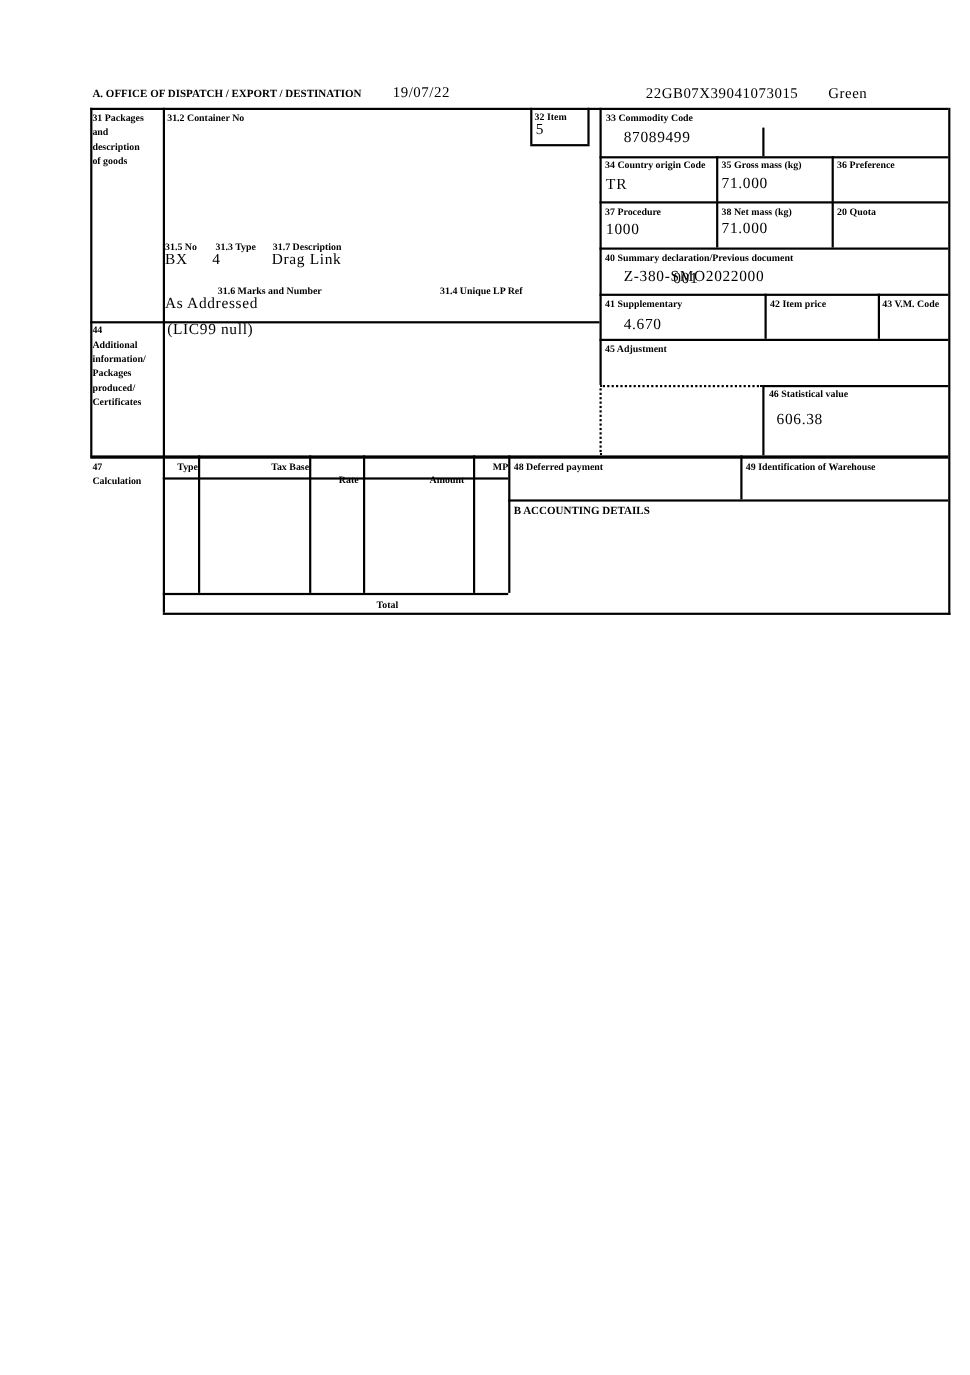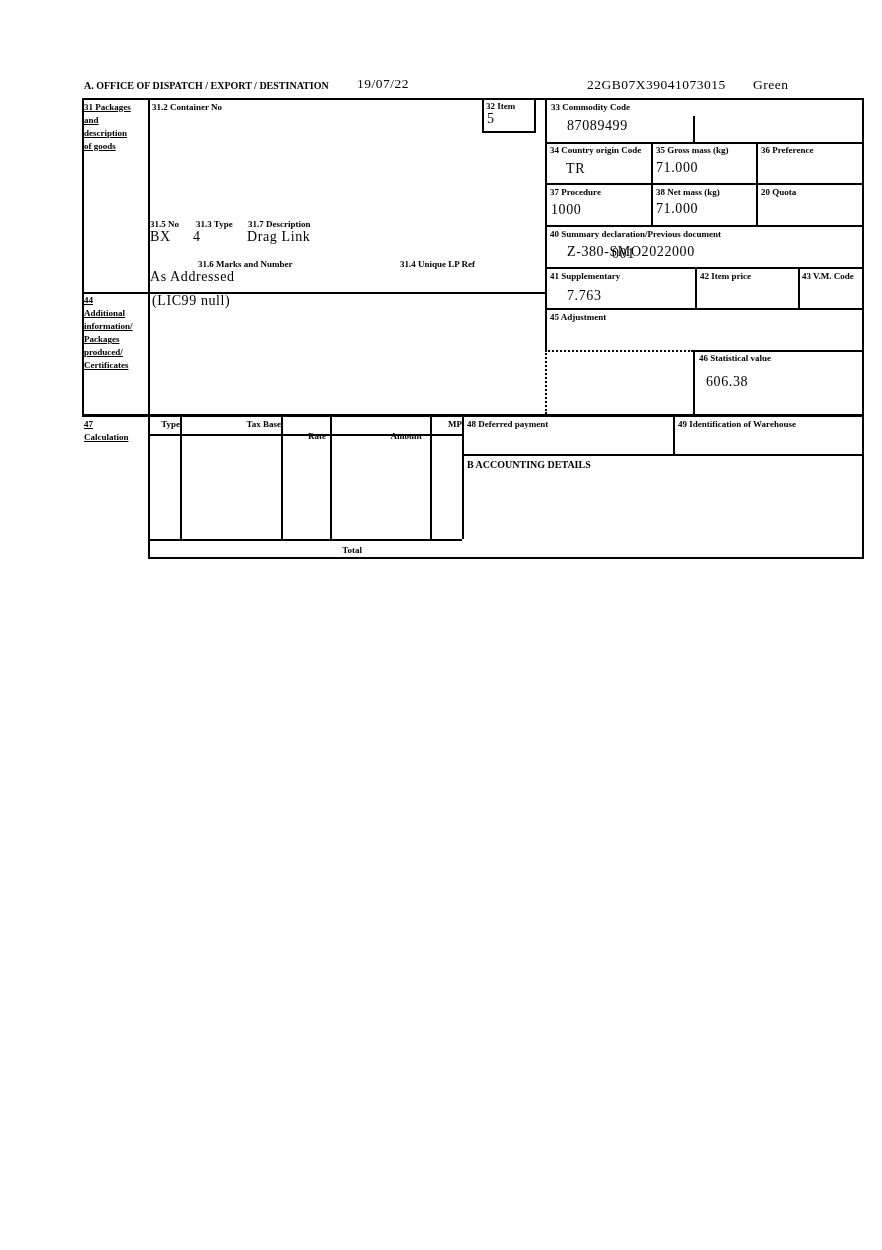--- a/index.html
+++ b/index.html
@@ -7,21 +7,21 @@
     position:relative; width:882px; height:1250px; background:#fff;
     font-family:"Liberation Serif", serif; color:#000; overflow:hidden;
   }
   .ln { position:absolute; }
   .hl { border-top:2px solid #000; height:0; }
   .hl3 { border-top:3px solid #000; height:0; }
   .vl { border-left:2px solid #000; width:0; }
   .hdot { border-top:2px dotted #000; height:0; }
   .vdot { border-left:2px dotted #000; width:0; }
   .lbl { position:absolute; font-weight:bold; font-size:9px; line-height:11px; white-space:nowrap; }
-  .blk { position:absolute; font-weight:bold; font-size:9px; line-height:13px; white-space:nowrap;text-decoration:underline; }
+  .blk { position:absolute; font-weight:bold; font-size:9px; line-height:13px; white-space:nowrap; }
   .val { position:absolute; font-size:14px; line-height:15px; letter-spacing:0.6px; white-space:nowrap; }
   .hdrsmall { position:absolute; font-weight:bold; font-size:10px; white-space:nowrap; }
   .hdrval { position:absolute; font-size:13.5px; letter-spacing:0.5px; white-space:nowrap; }
   .cell { position:absolute; font-weight:bold; font-size:9px; line-height:11px; }
   .tc { text-align:right; }
   .tr { text-align:right;margin-top:12px; }
 </style>
 </head>
 <body>
 
@@ -101,37 +101,37 @@
   <div class="lbl" style="left:400px; top:259px;">31.4 Unique LP Ref</div>
   <div class="val" style="left:150px; top:269px;">As Addressed</div>
 
   <div class="lbl" style="left:486px; top:101px;">32 Item</div>
   <div class="val" style="left:487px; top:111px;">5</div>
 
   <div class="lbl" style="left:551px; top:102px;">33 Commodity Code</div>
   <div class="val" style="left:567px; top:118px;">87089499</div>
 
   <div class="lbl" style="left:550px; top:145px;">34 Country origin Code</div>
-  <div class="val" style="left:566px; top:161px;">TR</div>
+  <div class="val" style="left:551px; top:161px;">TR</div>
   <div class="lbl" style="left:656px; top:145px;">35 Gross mass (kg)</div>
   <div class="val" style="left:656px; top:160px;">71.000</div>
   <div class="lbl" style="left:761px; top:145px;">36 Preference</div>
 
   <div class="lbl" style="left:550px; top:187px;">37 Procedure</div>
   <div class="val" style="left:551px; top:202px;">1000</div>
   <div class="val" style="left:612px; top:202px;margin-top:44px;">001</div>
   <div class="lbl" style="left:656px; top:187px;">38 Net mass (kg)</div>
   <div class="val" style="left:656px; top:201px;">71.000</div>
   <div class="lbl" style="left:761px; top:187px;">20 Quota</div>
 
   <div class="lbl" style="left:550px; top:229px;">40 Summary declaration/Previous document</div>
   <div class="val" style="left:567px; top:244px;">Z-380-SMO2022000</div>
 
   <div class="lbl" style="left:550px; top:271px;">41 Supplementary</div>
-  <div class="val" style="left:567px; top:288px;">7.763</div>
+  <div class="val" style="left:567px; top:288px;">4.670</div>
   <div class="lbl" style="left:700px; top:271px;">42 Item price</div>
   <div class="lbl" style="left:802px; top:271px;">43 V.M. Code</div>
 
   <div class="blk" style="left:84px; top:294px;">
     <div>44</div>
     <div>Additional</div>
     <div>information/</div>
     <div>Packages</div>
     <div>produced/</div>
     <div>Certificates</div>

